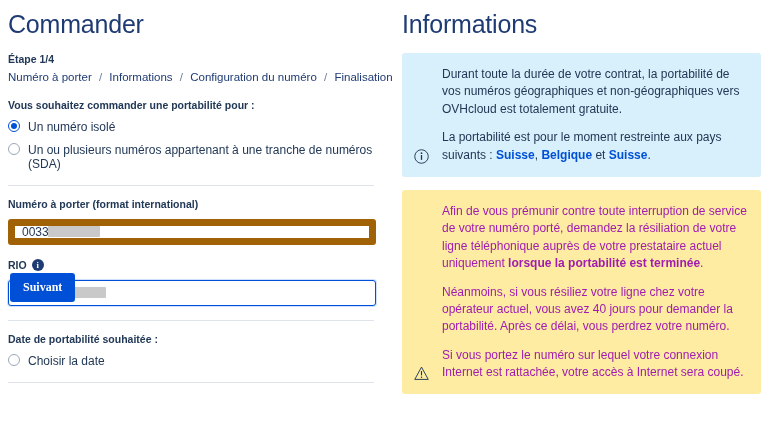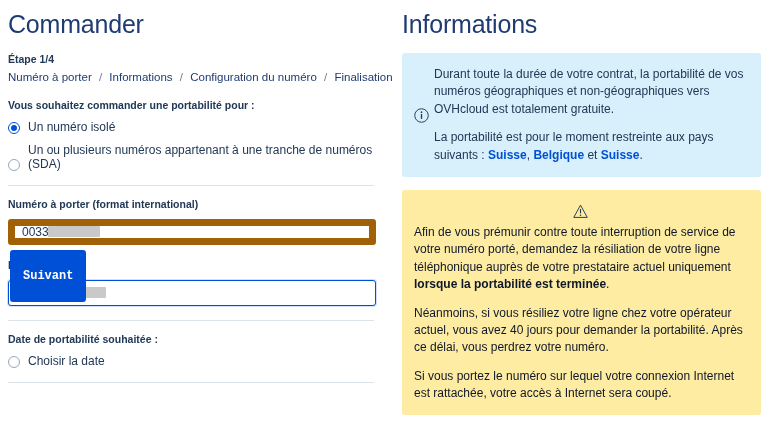--- a/index.html
+++ b/index.html
@@ -65,21 +65,21 @@
   .field-label {
     font-size: 10.5px;
     font-weight: bold;
     color: #213856;
     margin-bottom: 9px;
     display: flex;
     gap: 5px;
   }
   .radio-row {
     display: flex;
-    align-items: flex-end;
+    align-items: flex-start;
     gap: 8px;
     margin-bottom: 9px;
     font-size: 12px;
     color: #213856;
   }
   .radio {
     width: 12px;
     height: 12px;
     border-radius: 50%;
     border: 1px solid #9aa7ba;
@@ -148,45 +148,44 @@
     justify-content: center;
     font-family: "Liberation Serif", serif;
   }
   .primary-btn {
     background: #0050d7;
     color: #ffffff;
     border: none;
     border-radius: 3px;
     font-size: 12px;
     font-weight: bold;
-    font-family: Liberation Mono, monospace;
-    padding: 19px 13px;
+    font-family: Liberation Serif, serif;
+    padding: 7px 13px;
     cursor: pointer;
     position: absolute;
     left: 10px;
     bottom: 10px;
   }
   .panel {
     border-radius: 3px;
     padding: 13px 14px 13px 12px;
     display: flex;
-    gap: 5px;
-    align-items: center;
+    gap: 13px;
+    align-items: flex-end;
     margin-bottom: 13px;
     font-size: 12px;
     line-height: 1.45;
   }
   .panel-blue {
     background: #d7f0fb;
     color: #213856;
   }
   .panel-yellow {
     background: #fdeca1;
-    color: #0f172a;
-    flex-direction: column;
+    color: #a21caf;
   }
   .panel p {
     margin: 0 0 11px 0;
   }
   .panel p:last-child {
     margin-bottom: 0;
   }
   .panel .body {
     flex: 1;
   }

